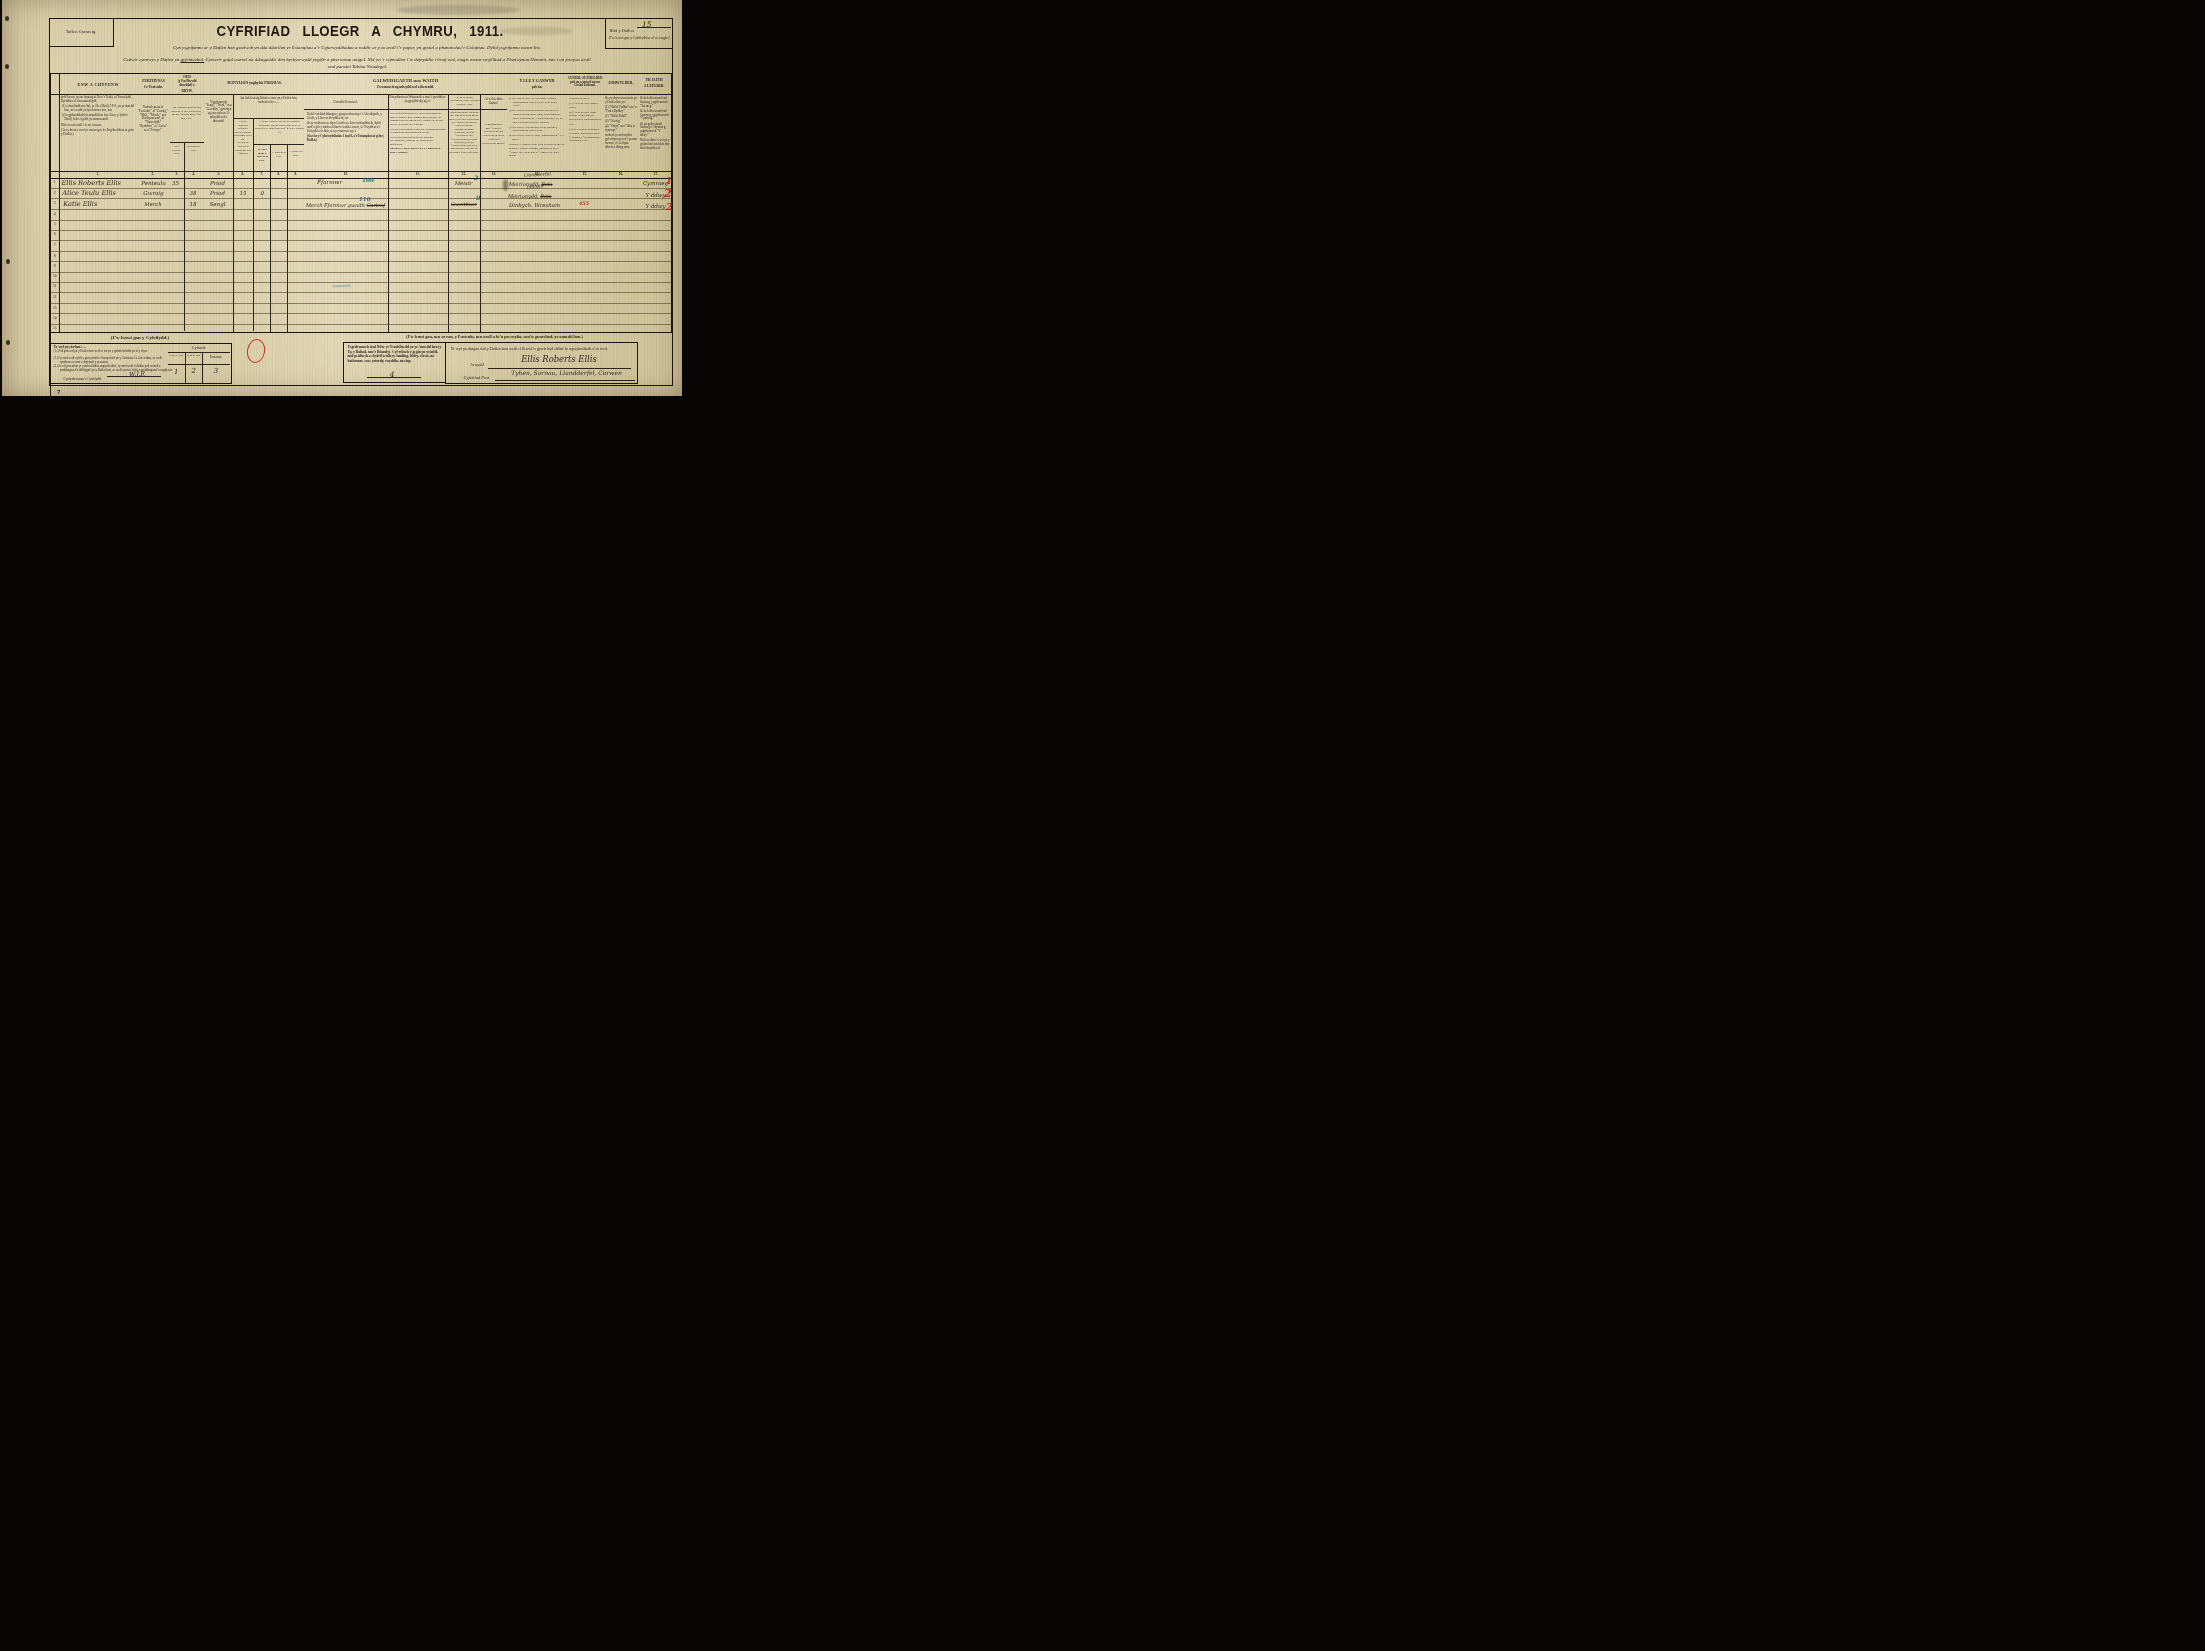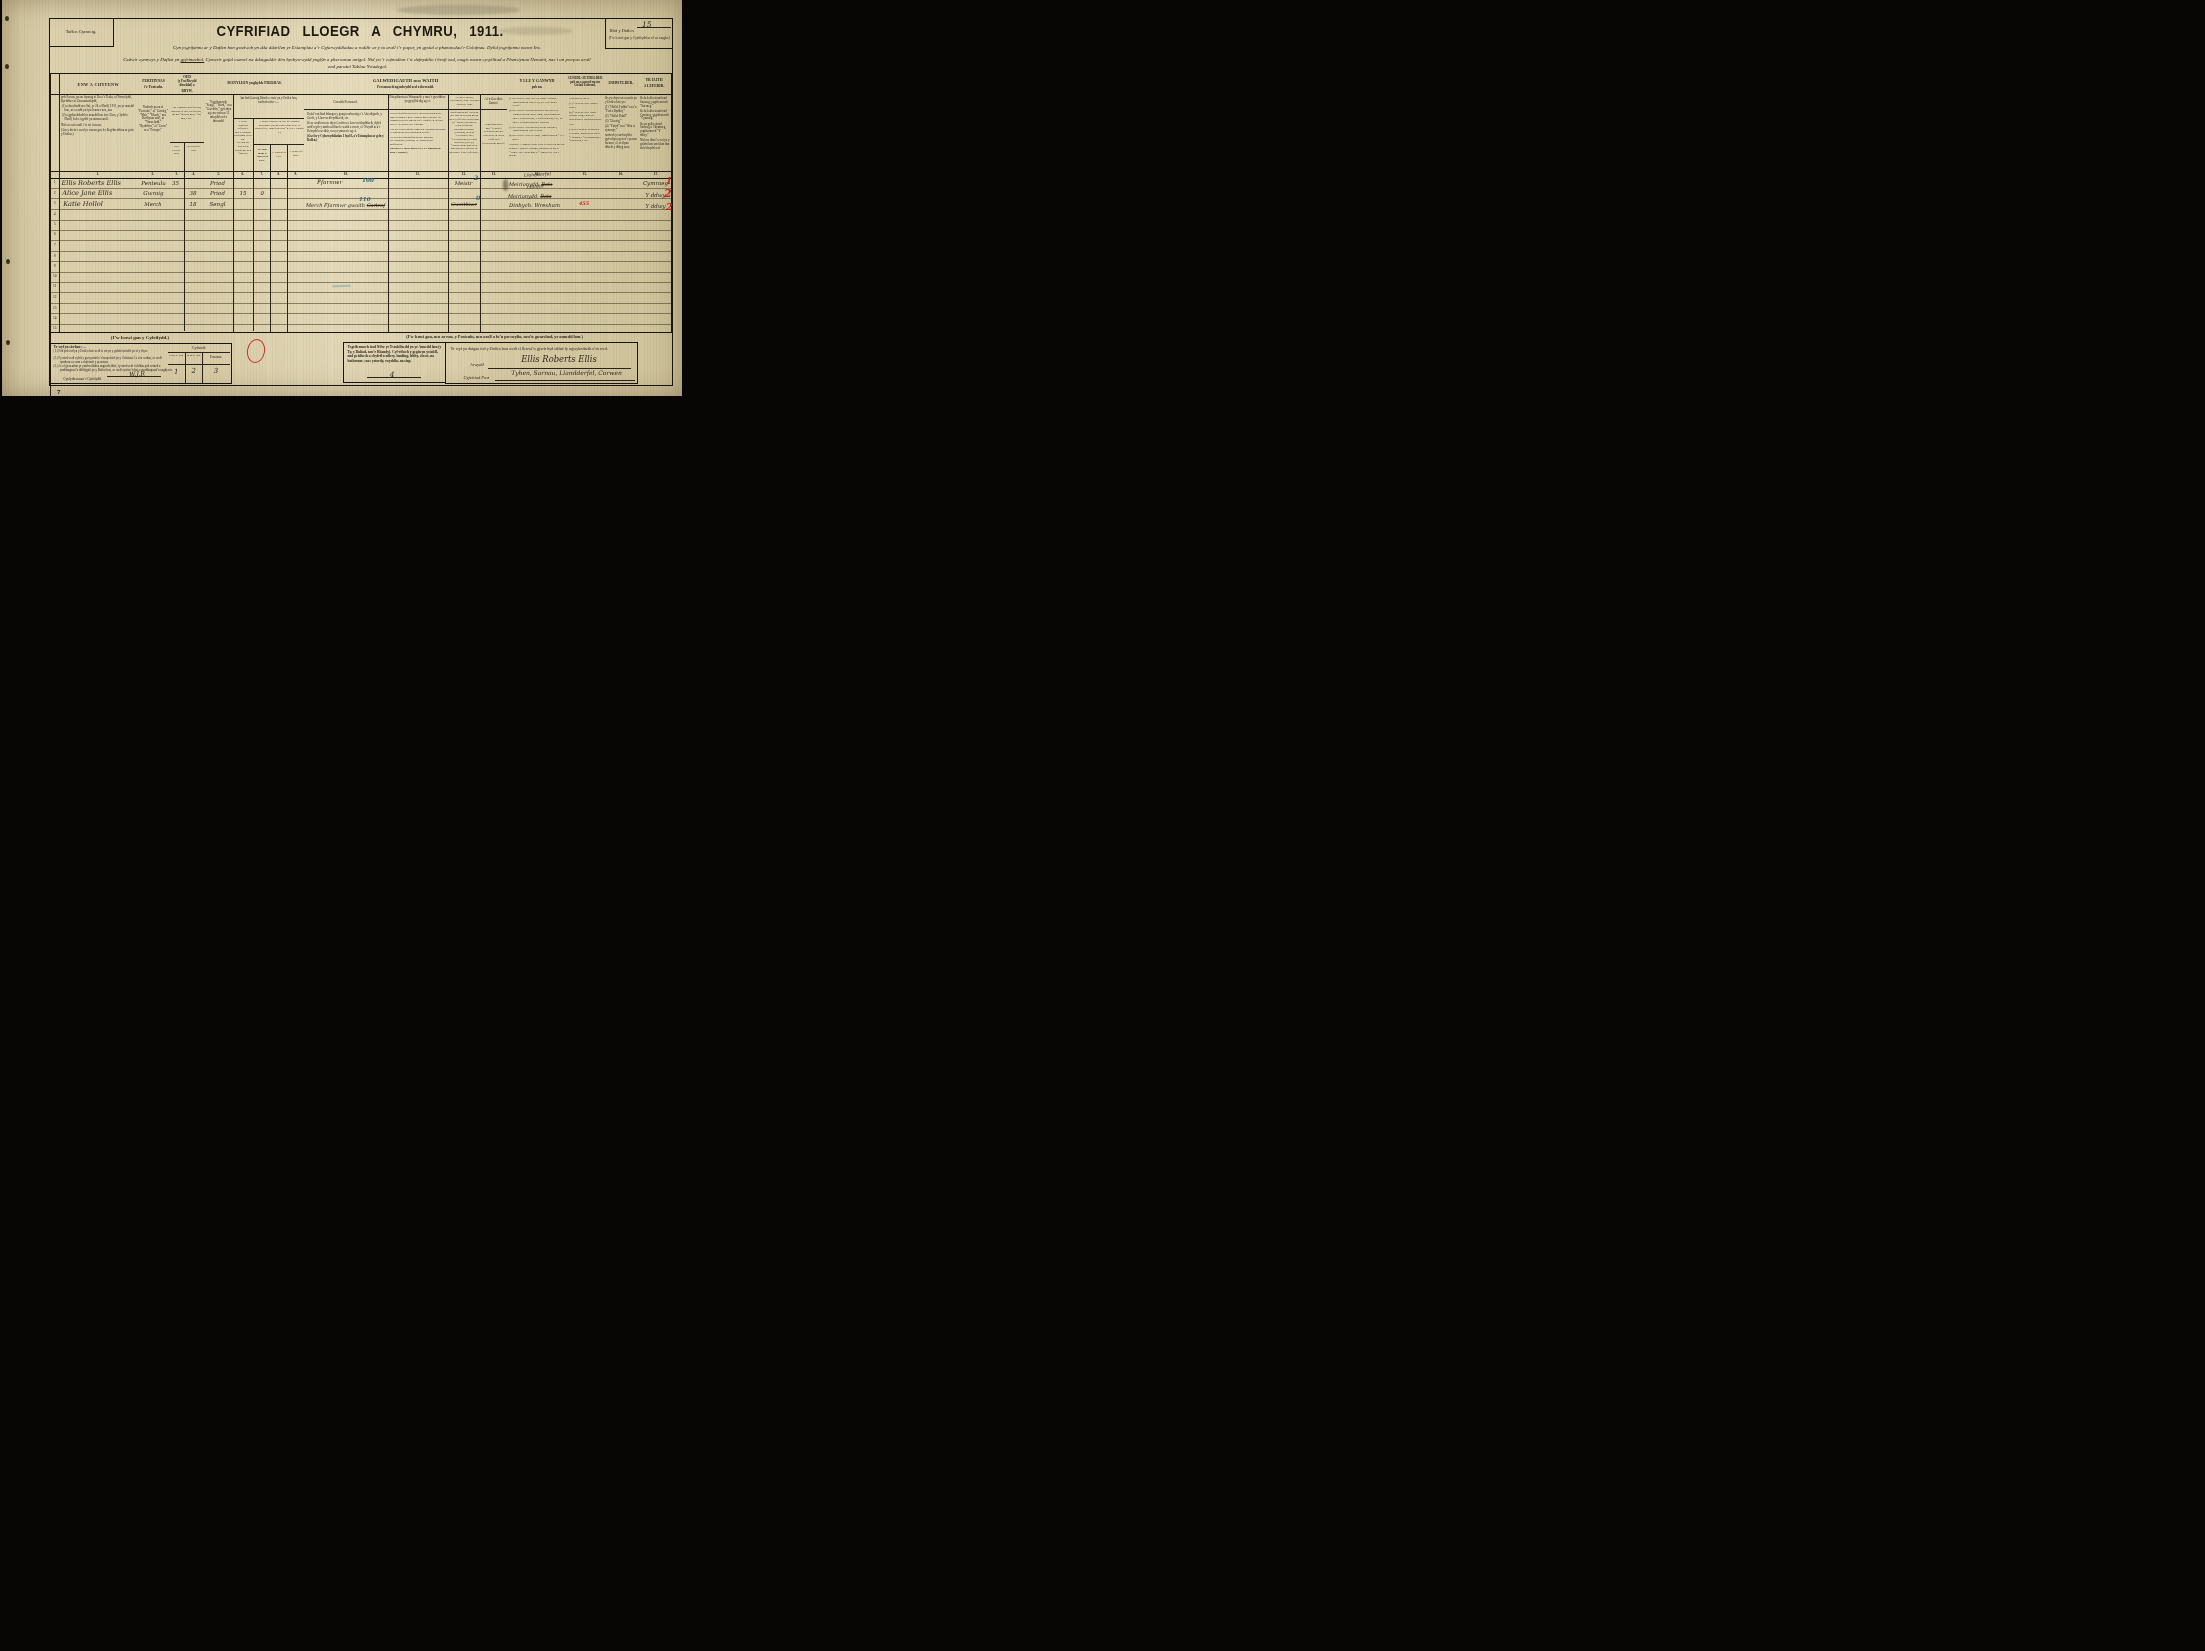--- a/index.html
+++ b/index.html
@@ -239,34 +239,34 @@
     <div class="abs hw-blue" style="left:312px;top:103px;font-size:5.7px;">100</div>
     <div class="abs hw c" style="left:398px;top:106px;width:31px;font-size:5.3px;">Meistr</div>
     <div class="abs hw-blue" style="left:424px;top:100px;font-size:6.2px;">2</div>
     <div class="abs hw" style="left:459px;top:107px;font-size:5px;">
       <span>Meirionydd,</span>
       <span class="strike">Bala</span>
     </div>
     <div class="abs hw" style="left:474px;top:98px;font-size:4.6px;transform:rotate(-3deg);">Llandderfel</div>
     <div class="abs hw c" style="left:589px;top:106px;width:33px;font-size:5.5px;">Cymraeg</div>
 
-    <div class="abs hw" style="left:12.3px;top:115px;font-size:6.6px;">Alice Jane Ellis</div>
+    <div class="abs hw" style="left:12.3px;top:115px;font-size:6.6px;">Alice Teulu Ellis</div>
     <div class="abs hw c" style="left:88px;top:116px;width:31px;font-size:5.5px;">Gwraig</div>
     <div class="abs hw c" style="left:136px;top:116px;width:14px;font-size:5.5px;">38</div>
     <div class="abs hw c" style="left:153px;top:116px;width:29px;font-size:5.5px;">Priod</div>
     <div class="abs hw c" style="left:186px;top:116px;width:14px;font-size:5.5px;">15</div>
     <div class="abs hw c" style="left:206px;top:116px;width:12.3px;font-size:5.5px;">0</div>
     <div class="abs hw" style="left:458px;top:119px;font-size:5px;">
       <span>Meirionydd,</span>
       <span class="strike">Bala</span>
     </div>
     <div class="abs hw" style="left:477px;top:110px;font-size:4.6px;transform:rotate(-3deg);">Llanfor</div>
     <div class="abs hw c" style="left:588px;top:118px;width:35px;font-size:5.5px;">Y ddwy</div>
 
-    <div class="abs hw" style="left:13.2px;top:126px;font-size:6.6px;">Katie Hollol</div>
+    <div class="abs hw" style="left:13.2px;top:126px;font-size:6.6px;">Katie Ellis</div>
     <div class="abs hw c" style="left:89px;top:127px;width:28px;font-size:5.3px;">Merch</div>
     <div class="abs hw c" style="left:136px;top:127px;width:14px;font-size:5.5px;">18</div>
     <div class="abs hw c" style="left:153px;top:127px;width:29px;font-size:5.5px;">Sengl</div>
     <div class="abs hw" style="left:256px;top:128px;font-size:5px;white-space:nowrap;">
       <span>Merch Ffarmwr gwaith</span>
       <span class="strike">Cartref</span>
     </div>
     <div class="abs hw-blue" style="left:309px;top:122px;font-size:5.5px;">110</div>
     <div class="abs hw c strike" style="left:397px;top:127px;width:34px;font-size:4.9px;">Gweithiwr</div>
     <div class="abs hw-blue" style="left:426px;top:120px;font-size:6.2px;">0</div>

